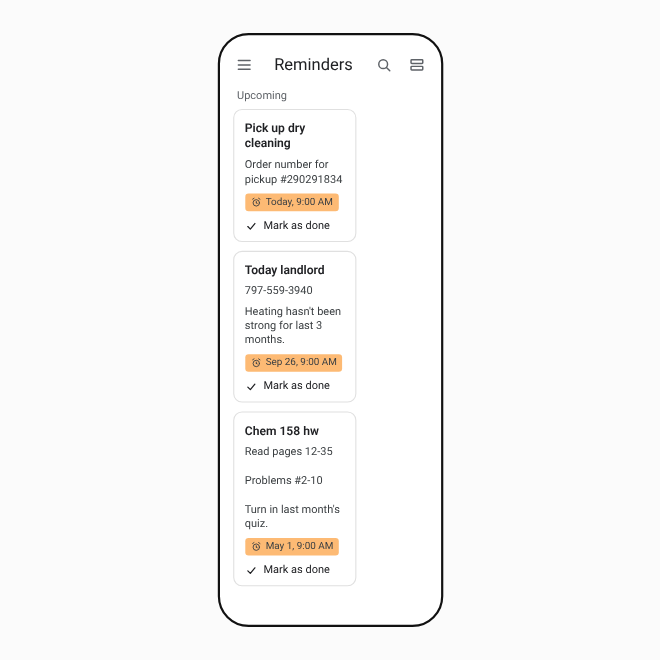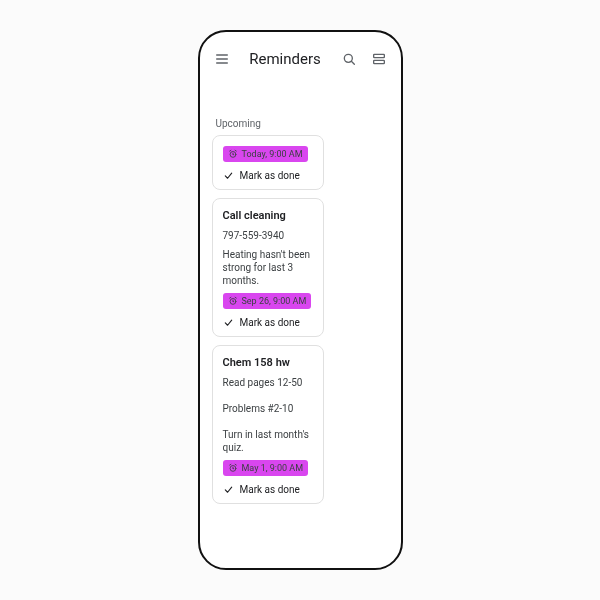--- a/index.html
+++ b/index.html
@@ -19,41 +19,41 @@
     padding: 10px 0 0 0;
   }
   .header {
     display: flex; align-items: center; justify-content: space-between;
     padding: 8px 14px 6px 14px;
   }
   .header-left, .header-right { display: flex; align-items: center; gap: 14px; }
   .title { font-size: 15px; color: #202124; font-weight: 400; }
   .icon { width: 16px; height: 16px; display: inline-flex; align-items: center; justify-content: center; }
   .section-label {
-    font-size: 10px; color: #5f6368; padding: 8px 4px 6px 16px; margin-top: 36px;
+    font-size: 10px; color: #5f6368; padding: 8px 4px 6px 16px;
   }
   .cards {
     display: flex; flex-wrap: wrap; gap: 8px;
     padding: 0 12px;
     align-content: flex-start;
   }
   .card {
     width: 112px;
     border: 1px solid #e0e0e0;
     border-radius: 8px;
     background: #fff;
     padding: 10px 10px 8px 10px;
     display: flex; flex-direction: column; gap: 6px;
   }
   .card-title { font-size: 11px; font-weight: 600; color: #202124; line-height: 1.25; }
   .card-sub { font-size: 10px; color: #3c4043; line-height: 1.3; }
   .card-body { font-size: 10px; color: #3c4043; line-height: 1.3; }
   .chip {
     display: inline-flex; align-items: center; gap: 4px;
-    background: #d946ef; border-radius: 3px;
+    background: #fdba74; border-radius: 3px;
     padding: 3px 5px; font-size: 9px; color: #3c4043;
     align-self: flex-start;
   }
   .chip .icon { width: 10px; height: 10px; }
   .done-row {
     display: flex; align-items: flex-start; gap: 6px;
     font-size: 10px; color: #202124; padding-top: 2px;
   }
   .done-row .icon { width: 11px; height: 11px; }
   svg { display: block; }
@@ -88,20 +88,22 @@
         </svg>
       </span>
     </div>
   </div>
 
   <div class="section-label">Upcoming</div>
 
   <div class="cards">
 
     <div class="card">
+      <div class="card-title">Pick up dry cleaning</div>
+      <div class="card-body">Order number for pickup #290291834</div>
       <div class="chip">
         <span class="icon">
           <svg viewBox="0 0 24 24" width="10" height="10" stroke="#3c4043" stroke-width="2" fill="none" stroke-linecap="round">
             <circle cx="12" cy="13" r="7"></circle>
               <line x1="12" y1="10" x2="12" y2="13"></line>
               <line x1="12" y1="13" x2="14" y2="14"></line>
             <line x1="4" y1="5" x2="7" y2="3"></line>
               <line x1="20" y1="5" x2="17" y2="3"></line>
           </svg>
         </span>
@@ -111,21 +113,21 @@
         <span class="icon">
           <svg viewBox="0 0 24 24" width="11" height="11" stroke="#202124" stroke-width="2.5" fill="none" stroke-linecap="round" stroke-linejoin="round">
             <polyline points="5,13 10,18 19,7"></polyline>
           </svg>
         </span>
         <span>Mark as done</span>
       </div>
     </div>
 
     <div class="card">
-      <div class="card-title">Call cleaning</div>
+      <div class="card-title">Today landlord</div>
       <div class="card-sub">797-559-3940</div>
       <div class="card-body">Heating hasn't been strong for last 3 months.</div>
       <div class="chip">
         <span class="icon">
           <svg viewBox="0 0 24 24" width="10" height="10" stroke="#3c4043" stroke-width="2" fill="none" stroke-linecap="round">
             <circle cx="12" cy="13" r="7"></circle>
               <line x1="12" y1="10" x2="12" y2="13"></line>
               <line x1="12" y1="13" x2="14" y2="14"></line>
             <line x1="4" y1="5" x2="7" y2="3"></line>
               <line x1="20" y1="5" x2="17" y2="3"></line>
@@ -138,21 +140,21 @@
           <svg viewBox="0 0 24 24" width="11" height="11" stroke="#202124" stroke-width="2.5" fill="none" stroke-linecap="round" stroke-linejoin="round">
             <polyline points="5,13 10,18 19,7"></polyline>
           </svg>
         </span>
         <span>Mark as done</span>
       </div>
     </div>
 
     <div class="card">
       <div class="card-title">Chem 158 hw</div>
-      <div class="card-body" style="white-space: pre-line;">Read pages 12-50
+      <div class="card-body" style="white-space: pre-line;">Read pages 12-35
 
 Problems #2-10
 
 Turn in last month's quiz.</div>
       <div class="chip">
         <span class="icon">
           <svg viewBox="0 0 24 24" width="10" height="10" stroke="#3c4043" stroke-width="2" fill="none" stroke-linecap="round">
             <circle cx="12" cy="13" r="7"></circle>
               <line x1="12" y1="10" x2="12" y2="13"></line>
               <line x1="12" y1="13" x2="14" y2="14"></line>

